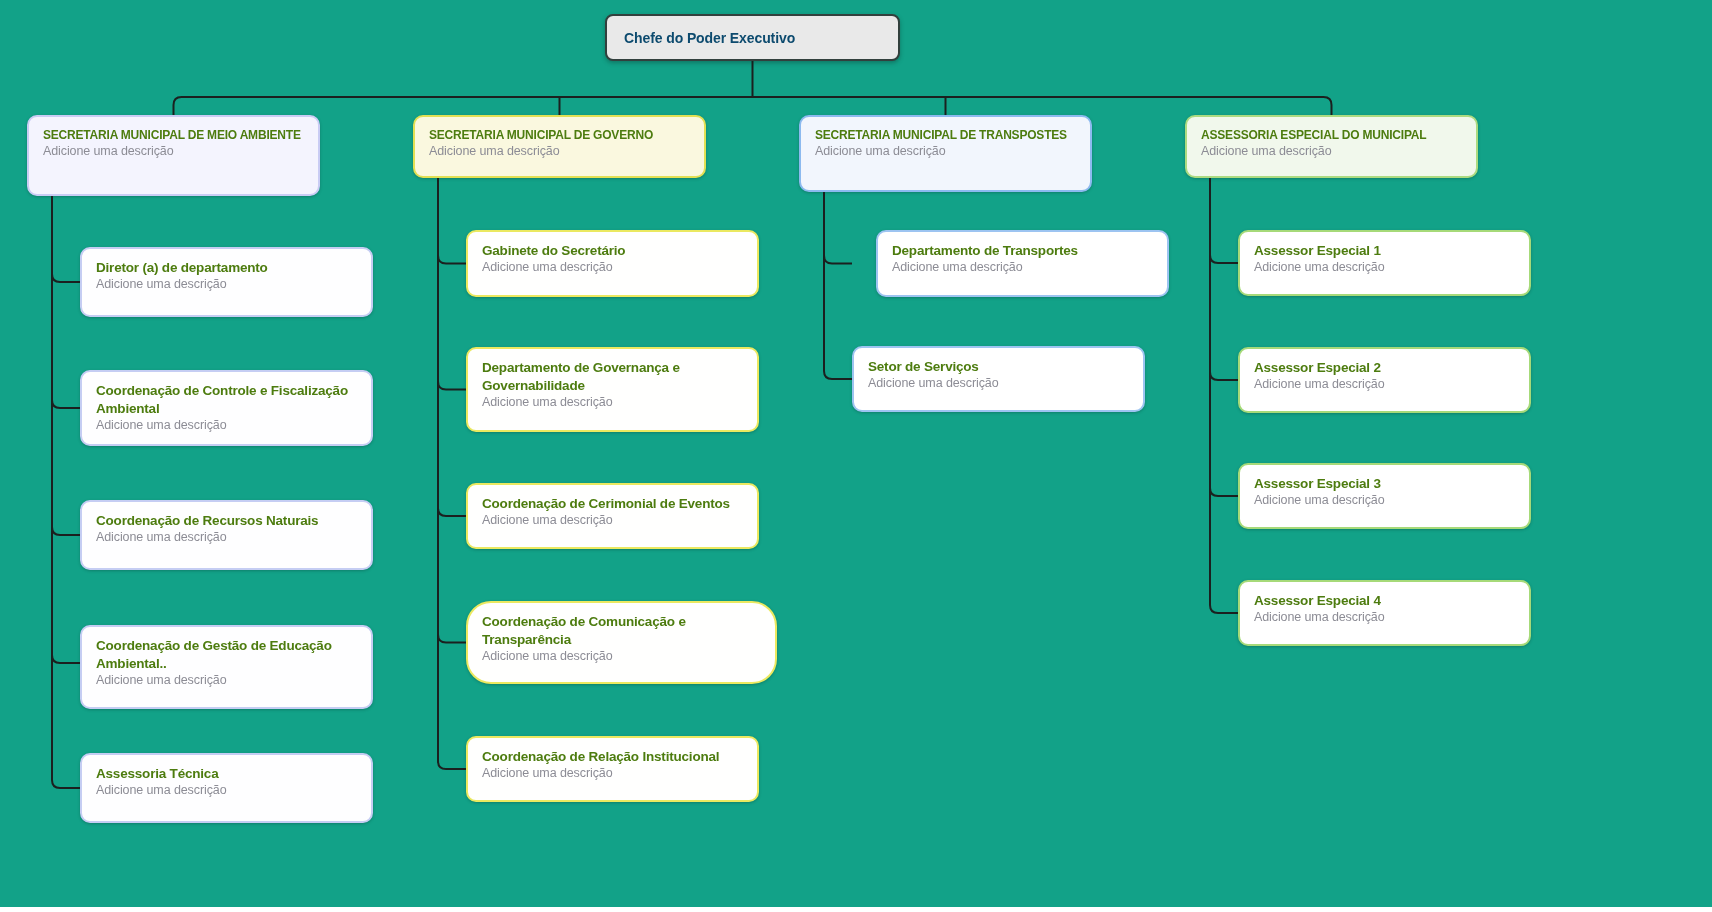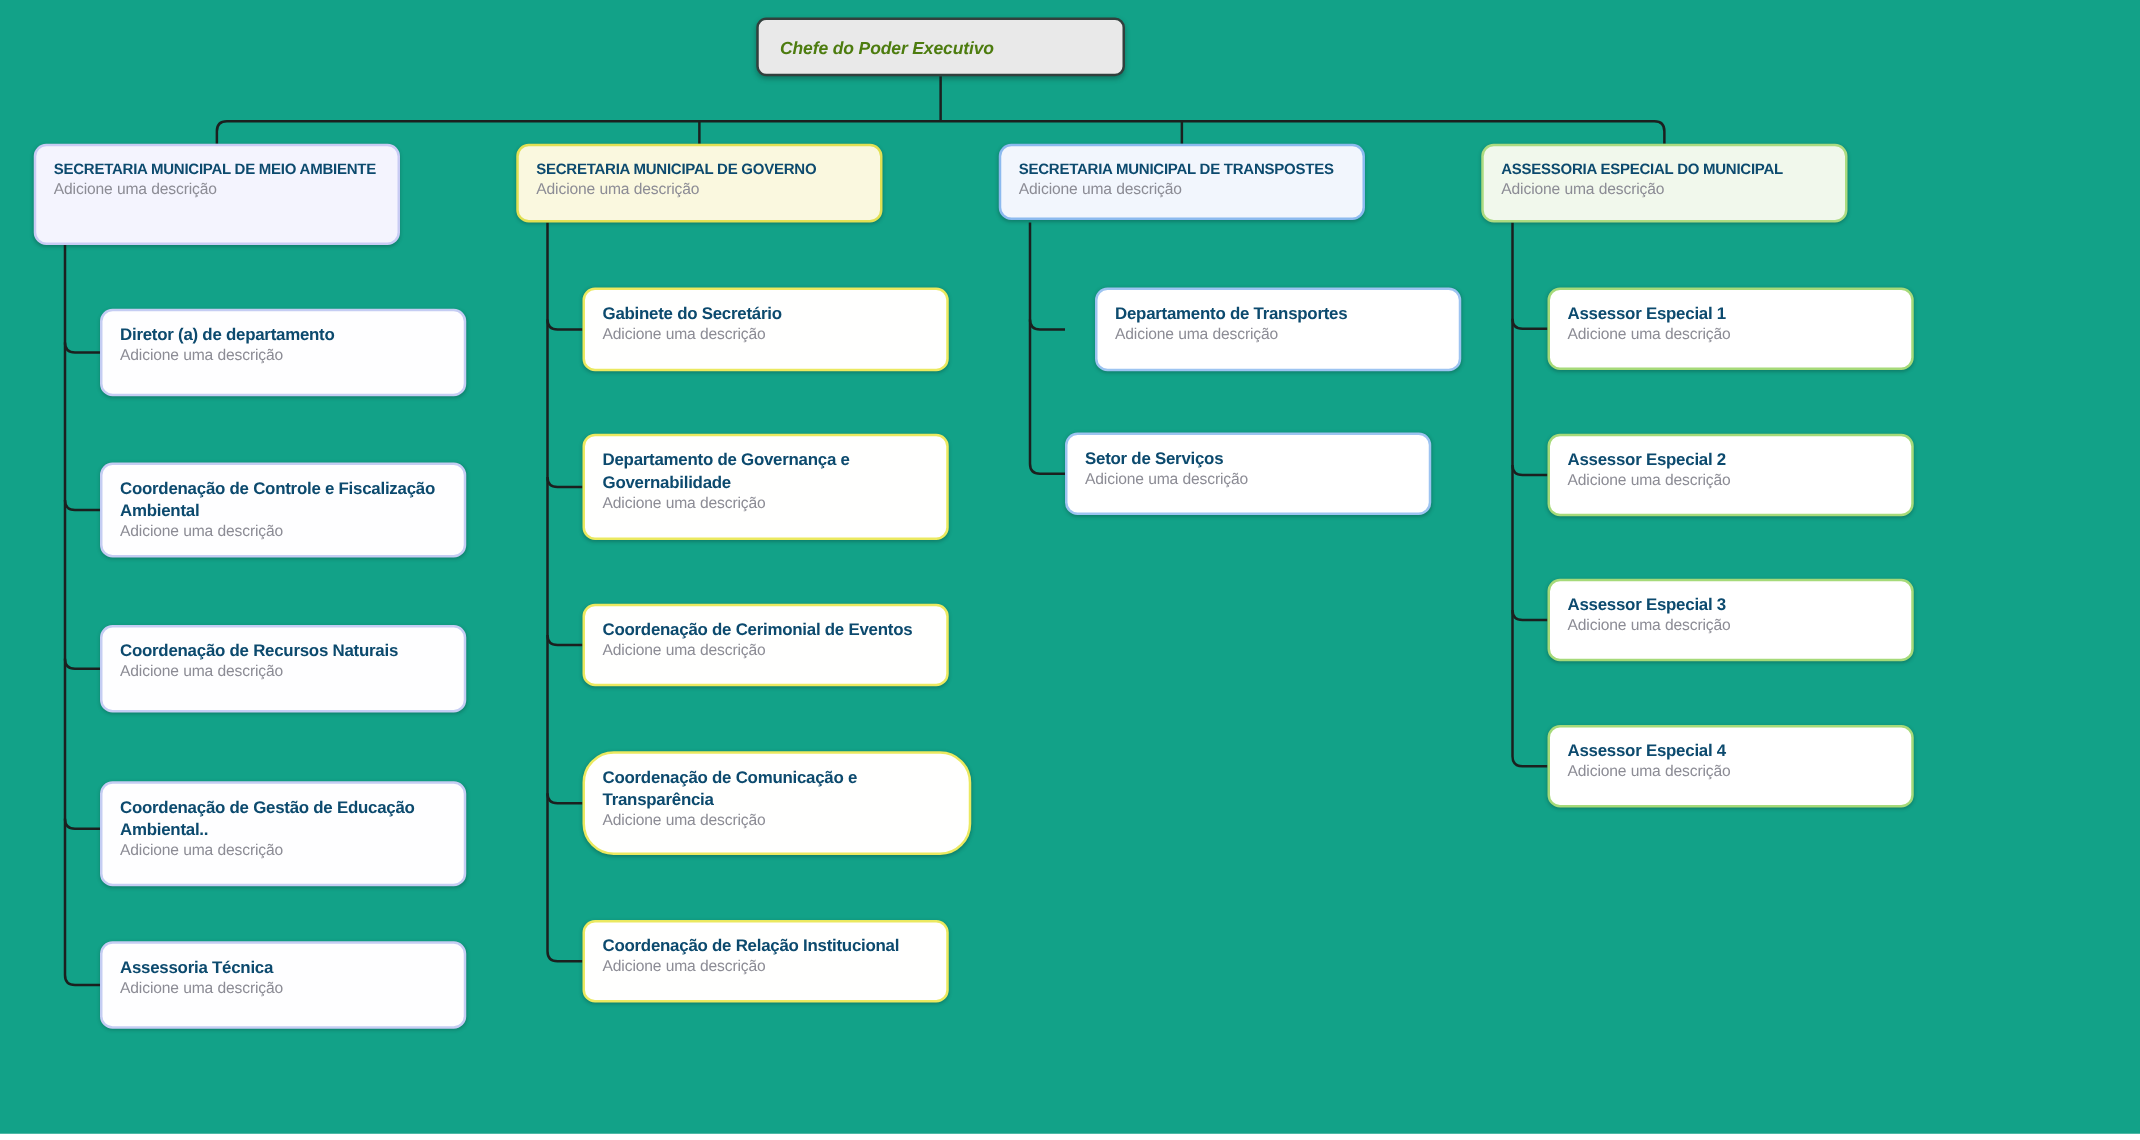--- a/index.html
+++ b/index.html
@@ -12,21 +12,21 @@
   .node{
     position:absolute;z-index:2;box-sizing:border-box;
     border:2px solid transparent;border-radius:10px;
     padding:10px 14px 0 14px;cursor:pointer;
     box-shadow:0 1px 3px rgba(8,40,34,.28);
   }
   .node.root{
     border-radius:8px;display:flex;align-items:center;
     padding:0 0 0 17px;box-shadow:0 2px 4px rgba(8,40,34,.35);
   }
-  .node .title{color:#0c4a6e;font-weight:700;}
+  .node .title{color:#4d7c0f;font-weight:700;}
   .node.root .title{font-size:14px;letter-spacing:-0.1px;}
   .node.parent .title{font-size:12px;line-height:17px;letter-spacing:-0.2px;}
   .node.child .title{font-size:13.5px;line-height:18px;letter-spacing:-0.2px;}
   .node .desc{font-size:12.5px;color:#8c8c95;margin-top:0;letter-spacing:-0.1px;}
   #bottom-edge{position:absolute;left:0;bottom:0;width:100%;height:5px;z-index:3;}
 </style>
 </head>
 <body>
 
 <div id="canvas" style="background: rgb(18, 162, 136);">
@@ -47,21 +47,21 @@
       <path d="M 438 634.5 Q 438 642.5 446 642.5 H 466" stroke="#1B201F"></path>
       <path d="M 824 178 V 371 Q 824 379 832 379 H 852" stroke="#1B201F"></path>
       <path d="M 824 255.5 Q 824 263.5 832 263.5 H 852" stroke="#1B201F"></path>
       <path d="M 1210 178 V 605 Q 1210 613 1218 613 H 1238" stroke="#1B201F"></path>
       <path d="M 1210 255 Q 1210 263 1218 263 H 1238" stroke="#1B201F"></path>
       <path d="M 1210 372 Q 1210 380 1218 380 H 1238" stroke="#1B201F"></path>
       <path d="M 1210 488 Q 1210 496 1218 496 H 1238" stroke="#1B201F"></path>
     </svg>
   <div id="nodes">
     <div class="node root" id="root-node" style="left: 605px; top: 14px; width: 295px; height: 47px; background: rgb(233, 233, 233); border-color: rgb(50, 64, 61);">
-      <div class="title" style="color: #4d7c0f; font-style: italic;">Chefe do Poder Executivo</div>
+      <div class="title" style="color: #0c4a6e;">Chefe do Poder Executivo</div>
     </div>
   <div class="node parent" style="left: 27px; top: 115px; width: 293px; height: 81px; background: rgb(244, 244, 254); border-color: rgb(201, 204, 244);">
         <div class="title">SECRETARIA MUNICIPAL DE MEIO AMBIENTE</div>
         <div class="desc">Adicione uma descrição</div>
       </div>
       <div class="node child" style="left: 80px; top: 247px; width: 293px; height: 70px; background: rgb(254, 254, 255); border-color: rgb(197, 205, 243);">
         <div class="title">Diretor (a) de departamento</div>
         <div class="desc">Adicione uma descrição</div>
       </div>
       <div class="node child" style="left: 80px; top: 370px; width: 293px; height: 76px; background: rgb(254, 254, 255); border-color: rgb(197, 205, 243);">
@@ -97,21 +97,21 @@
         <div class="desc">Adicione uma descrição</div>
       </div>
       <div class="node child" style="left: 466px; top: 601px; width: 311px; height: 83px; background: rgb(255, 255, 254); border-color: rgb(235, 233, 96); border-radius: 25px;">
         <div class="title">Coordenação de Comunicação e Transparência</div>
         <div class="desc">Adicione uma descrição</div>
       </div>
       <div class="node child" style="left: 466px; top: 736px; width: 293px; height: 66px; background: rgb(255, 255, 254); border-color: rgb(235, 233, 96);">
         <div class="title">Coordenação de Relação Institucional</div>
         <div class="desc">Adicione uma descrição</div>
       </div>
-      <div class="node parent" style="left: 799px; top: 115px; width: 293px; height: 61px; background: rgb(242, 246, 253); border-color: rgb(140, 186, 239);">
+      <div class="node parent" style="left: 799px; top: 115px; width: 293px; height: 77px; background: rgb(242, 246, 253); border-color: rgb(140, 186, 239);">
         <div class="title">SECRETARIA MUNICIPAL DE TRANSPOSTES</div>
         <div class="desc">Adicione uma descrição</div>
       </div>
       <div class="node child" style="left: 876px; top: 230px; width: 293px; height: 67px; background: rgb(255, 255, 255); border-color: rgb(157, 196, 241);">
         <div class="title">Departamento de Transportes</div>
         <div class="desc">Adicione uma descrição</div>
       </div>
       <div class="node child" style="left: 852px; top: 346px; width: 293px; height: 66px; background: rgb(255, 255, 255); border-color: rgb(157, 196, 241);">
         <div class="title">Setor de Serviços</div>
         <div class="desc">Adicione uma descrição</div>

